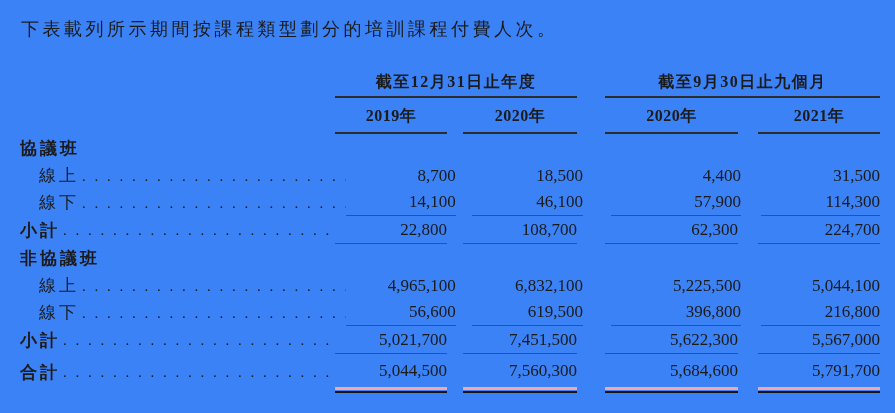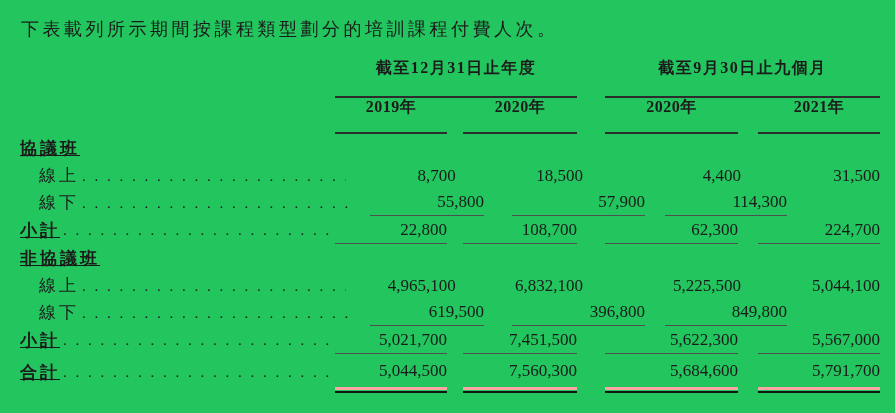--- a/index.html
+++ b/index.html
@@ -1,60 +1,60 @@
 <!DOCTYPE html>
 <html><head>
 <meta charset="utf-8">
 <style>
   html,body { margin:0; padding:0; background:#ffffff; }
   .page {
-    width:895px; height:413px; background:#22c55e; overflow:hidden;
+    width:895px; height:413px; background:#3b82f6; overflow:hidden;
     font-family:"Liberation Serif","DejaVu Serif",serif; color:#1b1b1b;
     position:relative;
   }
   .title {
     padding:17px 0 0 21px; font-size:18px; letter-spacing:3.5px;
     white-space:nowrap;
   }
   .tbl { margin:33px 0 0 20px; width:860px; }
   .trow { display:flex; }
   
   .h-grp { height:24px; }
   .h-yr  { height:36px; }
   .h-sec { height:28px; }
   .h-r   { height:27px;margin-left:19px; }
   .h-sub { height:28px; }
   .h-tot { height:36px; }
   
   .lbl { width:315px; display:flex; align-items:center; overflow:hidden; }
   .zh { letter-spacing:3px; font-size:17px; white-space:nowrap; }
-  .b { font-weight:bold;text-decoration:underline; }
+  .b { font-weight:bold; }
   .dots { flex:1; overflow:hidden; white-space:nowrap; padding:0 8px 0 3px; }
   .dots::before {
     content:". . . . . . . . . . . . . . . . . . . . . . . . . . . . . . . . . . . . . . . . . . . . . . . .";
     font-size:15px; letter-spacing:2.5px; color:#1b1b1b;
   }
   
   .c { display:flex; align-items:center; justify-content:flex-end; font-size:17px; position:relative; }
   .c1 { width:112px; }
   .c2 { width:114px; margin-left:16px; }
   .c3 { width:133px; margin-left:28px; }
   .c4 { width:122px; margin-left:20px; }
   .u  { border-bottom:1.5px solid #4f4f4f; }
   
   .g {
     display:flex; align-items:flex-end; justify-content:center;
     font-weight:bold; font-size:16px; letter-spacing:1.5px;
-    border-bottom:2px solid #2c2c2c; padding-bottom:17px; white-space:nowrap;
+    border-bottom:2px solid #2c2c2c; padding-bottom:3px; white-space:nowrap;
   }
   .g1 { width:242px; }
   .g2 { width:275px; margin-left:28px; }
   .yr .c {
     align-items:flex-end; justify-content:center; font-weight:bold;
-    font-size:16px; border-bottom:2px solid #2c2c2c; padding-bottom:14px;
+    font-size:16px; border-bottom:2px solid #2c2c2c; padding-bottom:5px;
     letter-spacing:0.5px;
   }
   
   .dbl { border-bottom:3px solid #fca5a5; }
   .dbl::after {
     content:""; position:absolute; left:0; right:0; bottom:-6px;
     height:2px; background:#141414;
   }
 </style>
 </head>
@@ -95,21 +95,22 @@
       <div class="c c2">18,500</div>
       <div class="c c3">4,400</div>
       <div class="c c4">31,500</div>
     </div>
 
     <div class="trow h-r">
       <div class="lbl">
         <span class="zh">線下</span>
         <span class="dots"></span>
       </div>
-      <div class="c c2 u">55,800</div>
+      <div class="c c1 u">14,100</div>
+      <div class="c c2 u">46,100</div>
       <div class="c c3 u">57,900</div>
       <div class="c c4 u">114,300</div>
     </div>
 
     <div class="trow h-sub">
       <div class="lbl">
         <span class="zh b">小計</span>
         <span class="dots"></span>
       </div>
       <div class="c c1 u">22,800</div>
@@ -133,23 +134,24 @@
       <div class="c c2">6,832,100</div>
       <div class="c c3">5,225,500</div>
       <div class="c c4">5,044,100</div>
     </div>
 
     <div class="trow h-r">
       <div class="lbl">
         <span class="zh">線下</span>
         <span class="dots"></span>
       </div>
+      <div class="c c1 u">56,600</div>
       <div class="c c2 u">619,500</div>
       <div class="c c3 u">396,800</div>
-      <div class="c c4 u">849,800</div>
+      <div class="c c4 u">216,800</div>
     </div>
 
     <div class="trow h-sub">
       <div class="lbl">
         <span class="zh b">小計</span>
         <span class="dots"></span>
       </div>
       <div class="c c1 u">5,021,700</div>
       <div class="c c2 u">7,451,500</div>
       <div class="c c3 u">5,622,300</div>

